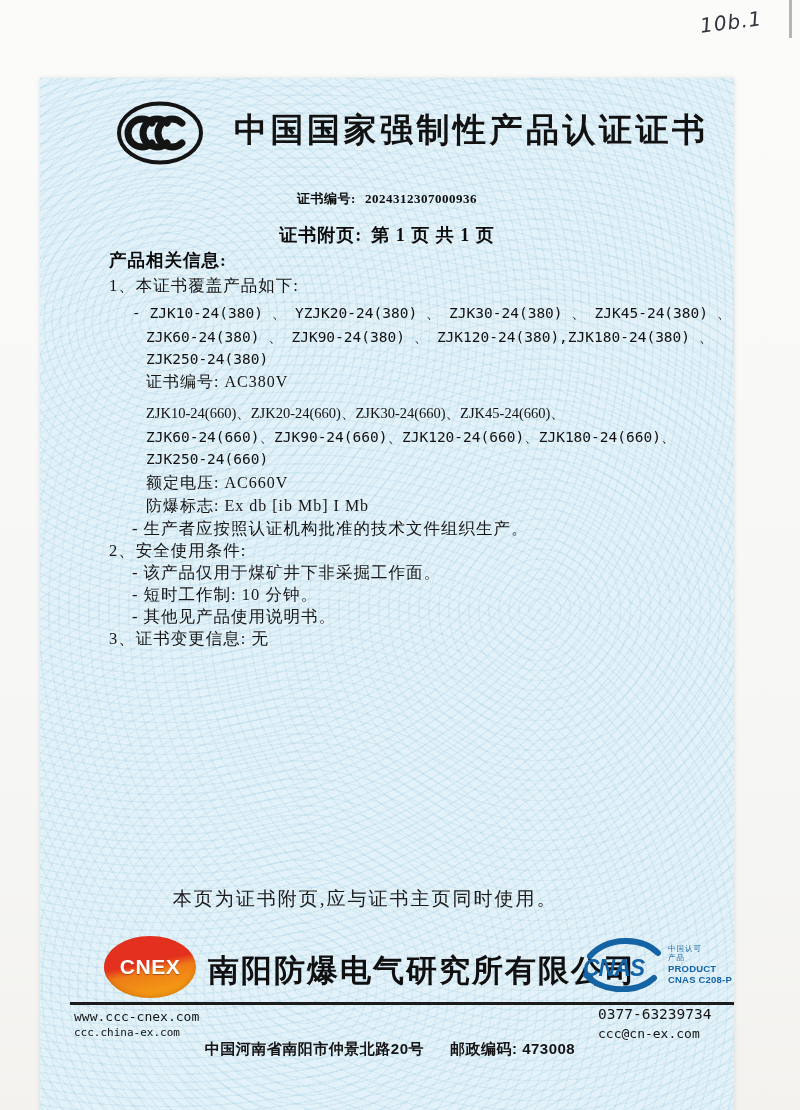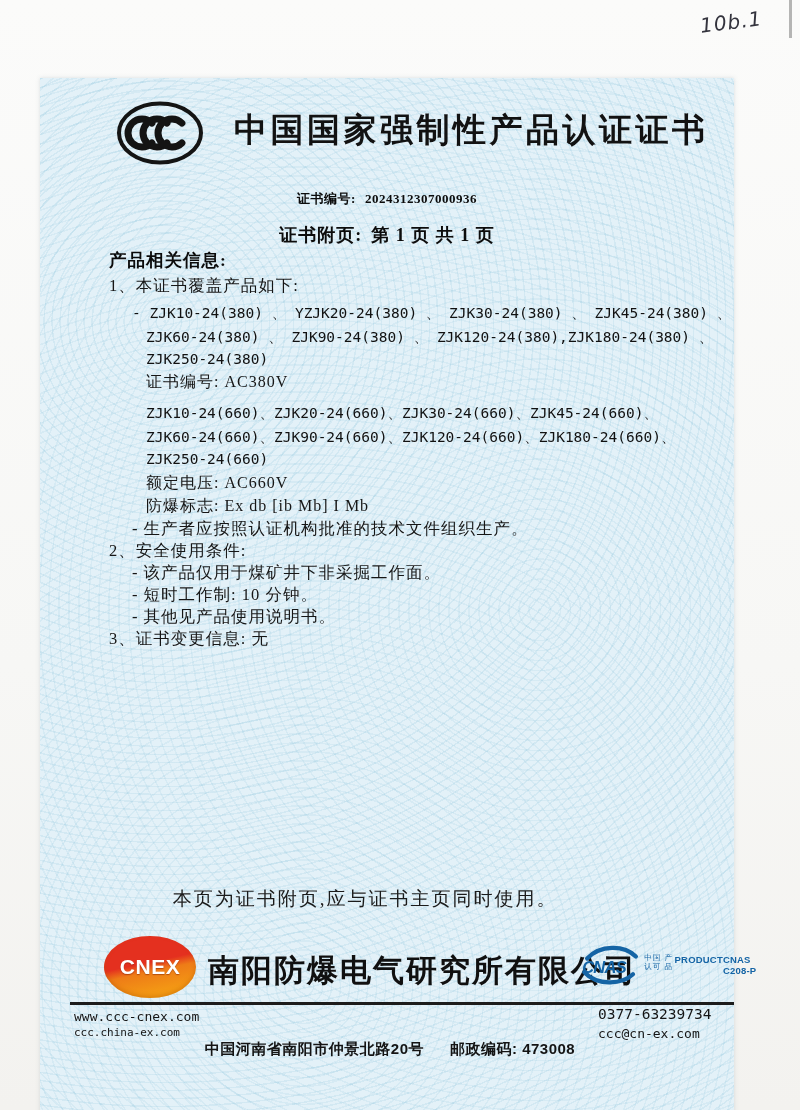--- a/index.html
+++ b/index.html
@@ -55,21 +55,21 @@
     box-shadow:inset 0 -2px 4px rgba(180,80,0,.4);
   }
   .cnex-logo span {
     color:#fff; font-weight:bold; font-size:21px; letter-spacing:0.5px;
     font-family:"Liberation Sans",sans-serif; text-shadow:0 1px 1px rgba(120,30,0,.5);
   }
 
   .company { left:168px; top:872px; font-size:31px; font-weight:700; letter-spacing:2px; color:#101010; white-space:nowrap; }
 
   .cnas-block { left:540px; top:860px; display:flex; align-items:center; gap:4px; }
-  .cnas-side { display:flex; flex-direction:row; line-height:1.18; color:#1464a5; }
+  .cnas-side { display:flex; flex-direction:column; line-height:1.18; color:#1464a5; }
   .cnas-side .sm { font-size:7.5px; letter-spacing:1px; }
   .cnas-side .bd { font-size:9.5px; font-weight:bold; letter-spacing:0.2px; }
 
   .rule { left:30px; top:924px; width:664px; height:2.5px; background:#1c1c1c; }
 
   .contact { color:#141414; white-space:nowrap; }
   .web-1 { left:34px; top:931px; font-size:13px; }
   .web-2 { left:34px; top:948px; font-size:11px; }
   .addr-row { left:150px; top:938px; width:400px; display:flex; justify-content:center; gap:26px; font-size:15px; font-weight:600; letter-spacing:0.5px;margin-top:24px; }
   .phone { left:558px; top:928px; font-size:14.5px; }
@@ -105,21 +105,21 @@
 
     <div class="abs section-heading kai">产品相关信息:</div>
     <div class="abs body-line kai" style="left:69px; top:197px;">1、本证书覆盖产品如下:</div>
 
     <div class="abs model-line mono" style="left:92px;  top:226px;">-  ZJK10-24(380) 、 YZJK20-24(380) 、 ZJK30-24(380) 、 ZJK45-24(380) 、</div>
     <div class="abs model-line mono" style="left:106px; top:250px;">ZJK60-24(380) 、 ZJK90-24(380) 、 ZJK120-24(380),ZJK180-24(380) 、</div>
     <div class="abs model-line mono" style="left:106px; top:273px;">ZJK250-24(380)</div>
 
     <div class="abs body-line kai" style="left:106px; top:294px; font-size:16px;">证书编号: AC380V</div>
 
-    <div class="abs model-line mono" style="left:106px; top:326px;">ZJK10-24(660)、ZJK20-24(660)、ZJK30-24(660)、ZJK45-24(660)、</div>
+    <div class="abs model-line mono" style="left:106px; top:326px;font-family:Liberation Serif, serif;">ZJK10-24(660)、ZJK20-24(660)、ZJK30-24(660)、ZJK45-24(660)、</div>
     <div class="abs model-line mono" style="left:106px; top:350px;">ZJK60-24(660)、ZJK90-24(660)、ZJK120-24(660)、ZJK180-24(660)、</div>
     <div class="abs model-line mono" style="left:106px; top:373px;">ZJK250-24(660)</div>
 
     <div class="abs body-line kai" style="left:106px; top:395px; font-size:16px;">额定电压: AC660V</div>
     <div class="abs body-line kai" style="left:92px; top:440px;">- 生产者应按照认证机构批准的技术文件组织生产。</div>
 
     <div class="abs body-line kai" style="left:106px; top:418px; font-size:16px;">防爆标志: Ex db [ib Mb] I Mb</div>
     <div class="abs body-line kai" style="left:69px; top:462px;">2、安全使用条件:</div>
     <div class="abs body-line kai" style="left:92px; top:484px;">- 该产品仅用于煤矿井下非采掘工作面。</div>
     <div class="abs body-line kai" style="left:92px; top:506px;">- 短时工作制: 10 分钟。</div>

